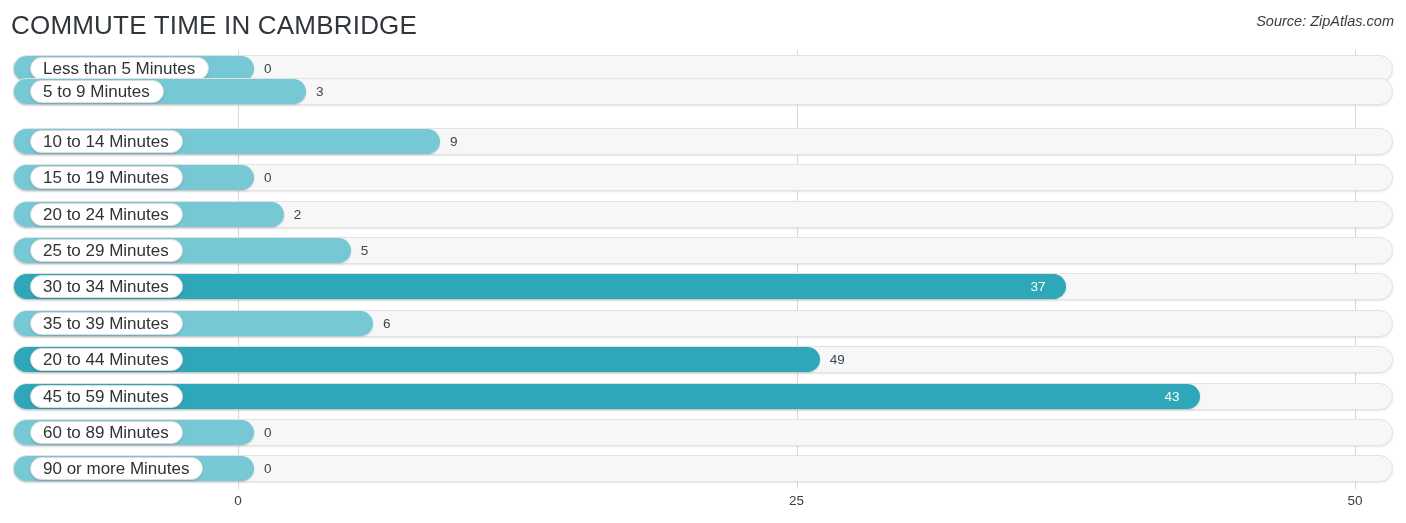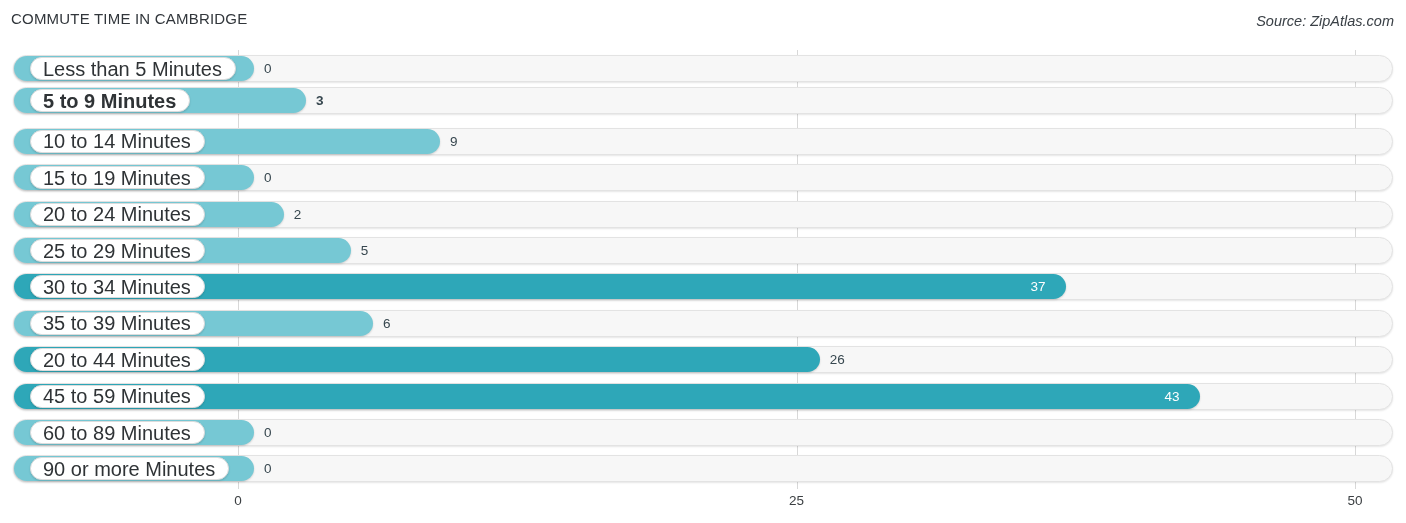--- a/index.html
+++ b/index.html
@@ -27,21 +27,21 @@
     position: absolute;
     top: 0;
     left: 0;
     width: 1406px;
     height: 46px;
   }
   .chart-title {
     position: absolute;
     left: 11px;
     top: 10px;
-    font-size: 15px;
+    font-size: 26px;
     font-weight: 400;
     letter-spacing: 0.2px;
     color: #31363b;
     white-space: nowrap;
   }
   .chart-source {
     position: absolute;
     right: 12px;
     top: 13px;
     font-size: 14.5px;
@@ -126,21 +126,21 @@
     background: #ffffff;
     border: 1px solid #dcdcdc;
     box-sizing: border-box;
     display: flex;
     align-items: center;
     padding: 0 13px 0 12px;
     box-shadow: 0 1px 2px rgba(0,0,0,0.14);
     white-space: nowrap;
   }
   .label-text {
-    font-size: 20px;
+    font-size: 17px;
     color: #2f3336;
     line-height: 1;
   }
 
   
   .value-out {
     position: absolute;
     top: 5px;
     font-size: 13.5px;
     color: #37474f;
@@ -193,21 +193,21 @@
       </div>
     <div class="rows">
         <div class="row" style="top: 9px;">
           <div class="track"></div>
           <div class="bar" style="width: 240px; background: rgb(118, 200, 212);"></div>
           <div class="label-plate">
             <span class="label-text">Less than 5 Minutes</span>
           </div>
           <div class="value-out" style="left: 251px;">0</div>
         </div>
-        <div class="row" style="top: 41px; font-weight: bold;">
+        <div class="row" style="top: 32px;">
           <div class="track"></div>
           <div class="bar" style="width: 292.02px; background: rgb(118, 200, 212);"></div>
           <div class="label-plate">
             <span class="label-text">5 to 9 Minutes</span>
           </div>
           <div class="value-out" style="left: 303.02px;">3</div>
         </div>
         <div class="row" style="top: 81.8px;">
           <div class="track"></div>
           <div class="bar" style="width: 426.06px; background: rgb(118, 200, 212);"></div>
@@ -255,21 +255,21 @@
             <span class="label-text">35 to 39 Minutes</span>
           </div>
           <div class="value-out" style="left: 370.04px;">6</div>
         </div>
         <div class="row" style="top: 300.2px;">
           <div class="track"></div>
           <div class="bar" style="width: 805.84px; background: rgb(46, 167, 184);"></div>
           <div class="label-plate">
             <span class="label-text">20 to 44 Minutes</span>
           </div>
-          <div class="value-out" style="left: 816.84px;">26</div>
+          <div class="value-out" style="left: 816.84px;">49</div>
         </div>
         <div class="row" style="top: 336.6px;">
           <div class="track"></div>
           <div class="bar" style="width: 1185.62px; background: rgb(46, 167, 184);"></div>
           <div class="label-plate">
             <span class="label-text">45 to 59 Minutes</span>
           </div>
           <div class="value-in" style="left: 1151.62px;">43</div>
         </div>
         <div class="row" style="top: 373px;">

